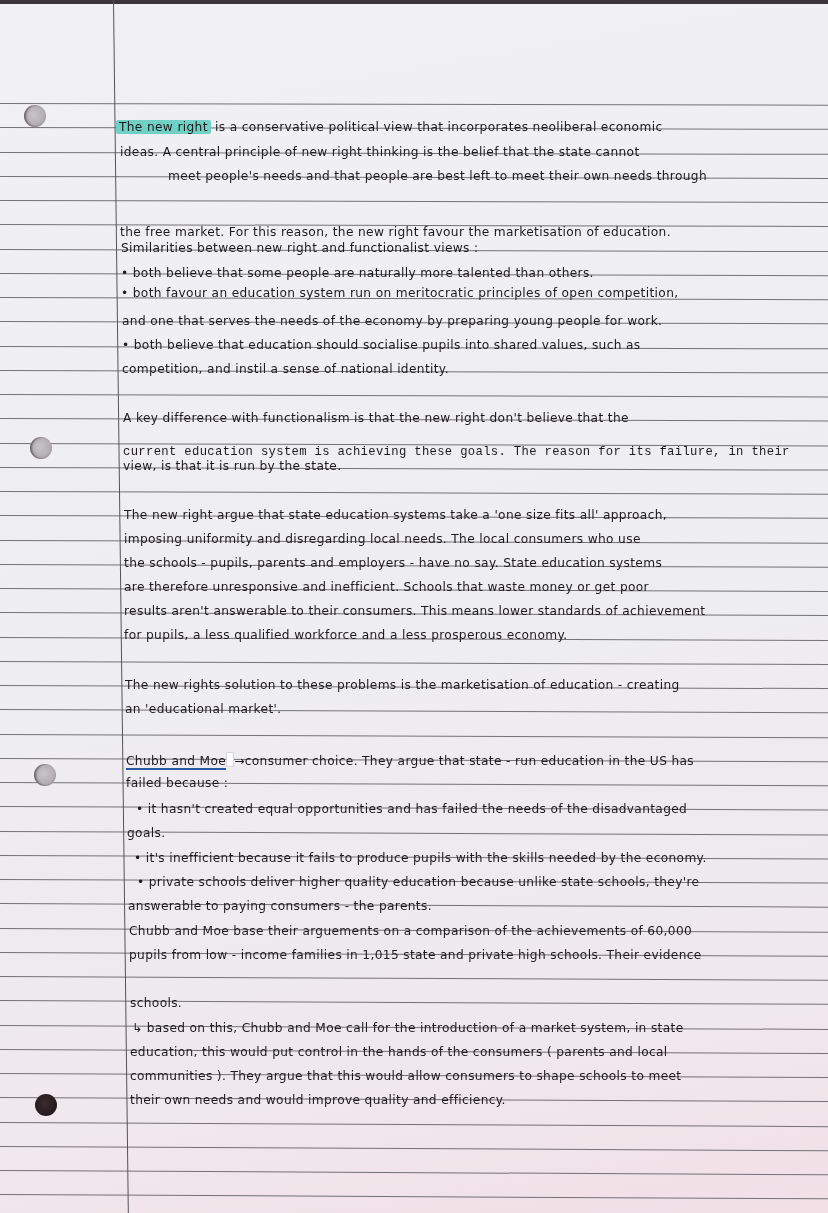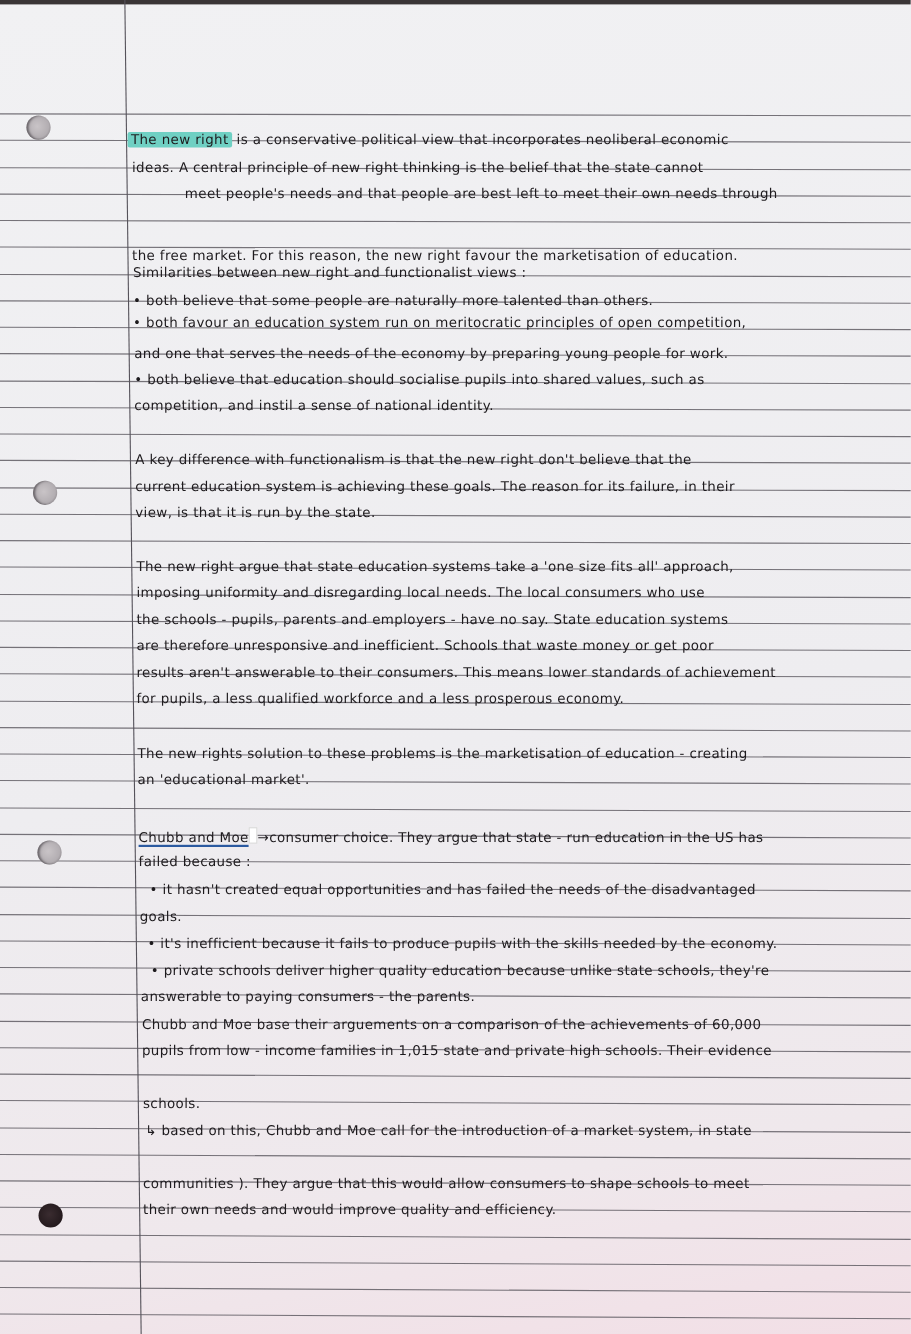--- a/index.html
+++ b/index.html
@@ -121,21 +121,21 @@
     <div class="line" style="left:120px; top:193px;margin-top:32px;">the free market. For this reason, the new right favour the marketisation of education.</div>
 
     <div class="line" style="left:121px; top:241px;">Similarities between new right and functionalist views :</div>
     <div class="line" style="left:121px; top:266px;">• both believe that some people are naturally more talented than others.</div>
     <div class="line" style="left:121px; top:286px;">• both favour an education system run on meritocratic principles of open competition,</div>
     <div class="line" style="left:122px; top:314px;">and one that serves the needs of the economy by preparing young people for work.</div>
     <div class="line" style="left:122px; top:338px;">• both believe that education should socialise pupils into shared values, such as</div>
     <div class="line" style="left:122px; top:362px;">competition, and instil a sense of national identity.</div>
 
     <div class="line" style="left:123px; top:411px;">A key difference with functionalism is that the new right don't believe that the</div>
-    <div class="line" style="left:123px; top:435px;">current education system is achieving these goals. The reason for its failure, in their</div>
+    <div class="line" style="left:123px; top:445px;font-family:Liberation Mono, monospace;">current education system is achieving these goals. The reason for its failure, in their</div>
     <div class="line" style="left:123px; top:459px;">view, is that it is run by the state.</div>
 
     <div class="line" style="left:124px; top:508px;">The new right argue that state education systems take a 'one size fits all' approach,</div>
     <div class="line" style="left:124px; top:532px;">imposing uniformity and disregarding local needs. The local consumers who use</div>
     <div class="line" style="left:124px; top:556px;">the schools - pupils, parents and employers - have no say. State education systems</div>
     <div class="line" style="left:124px; top:580px;">are therefore unresponsive and inefficient. Schools that waste money or get poor</div>
     <div class="line" style="left:124px; top:604px;">results aren't answerable to their consumers. This means lower standards of achievement</div>
     <div class="line" style="left:124px; top:628px;text-align:right;">for pupils, a less qualified workforce and a less prosperous economy.</div>
 
     <div class="line" style="left:125px; top:678px;">The new rights solution to these problems is the marketisation of education - creating</div>
@@ -145,16 +145,17 @@
     <div class="line" style="left:126px; top:776px;">failed because :</div>
     <div class="line" style="left:136px; top:802px;">• it hasn't created equal opportunities and has failed the needs of the disadvantaged</div>
     <div class="line" style="left:127px; top:826px;">goals.</div>
     <div class="line" style="left:134px; top:851px;">• it's inefficient because it fails to produce pupils with the skills needed by the economy.</div>
     <div class="line" style="left:137px; top:875px;">• private schools deliver higher quality education because unlike state schools, they're</div>
     <div class="line" style="left:128px; top:899px;">answerable to paying consumers - the parents.</div>
     <div class="line" style="left:129px; top:924px;">Chubb and Moe base their arguements on a comparison of the achievements of 60,000</div>
     <div class="line" style="left:129px; top:948px;">pupils from low - income families in 1,015 state and private high schools. Their evidence</div>
     <div class="line" style="left:130px; top:996px;">schools.</div>
     <div class="line" style="left:132px; top:1021px;">↳ based on this, Chubb and Moe call for the introduction of a market system, in state</div>
+    <div class="line" style="left:130px; top:1045px;">education, this would put control in the hands of the consumers ( parents and local</div>
     <div class="line" style="left:130px; top:1069px;">communities ). They argue that this would allow consumers to shape schools to meet</div>
     <div class="line" style="left:130px; top:1093px;">their own needs and would improve quality and efficiency.</div>
   </div>
 </div>
 
 </body></html>

